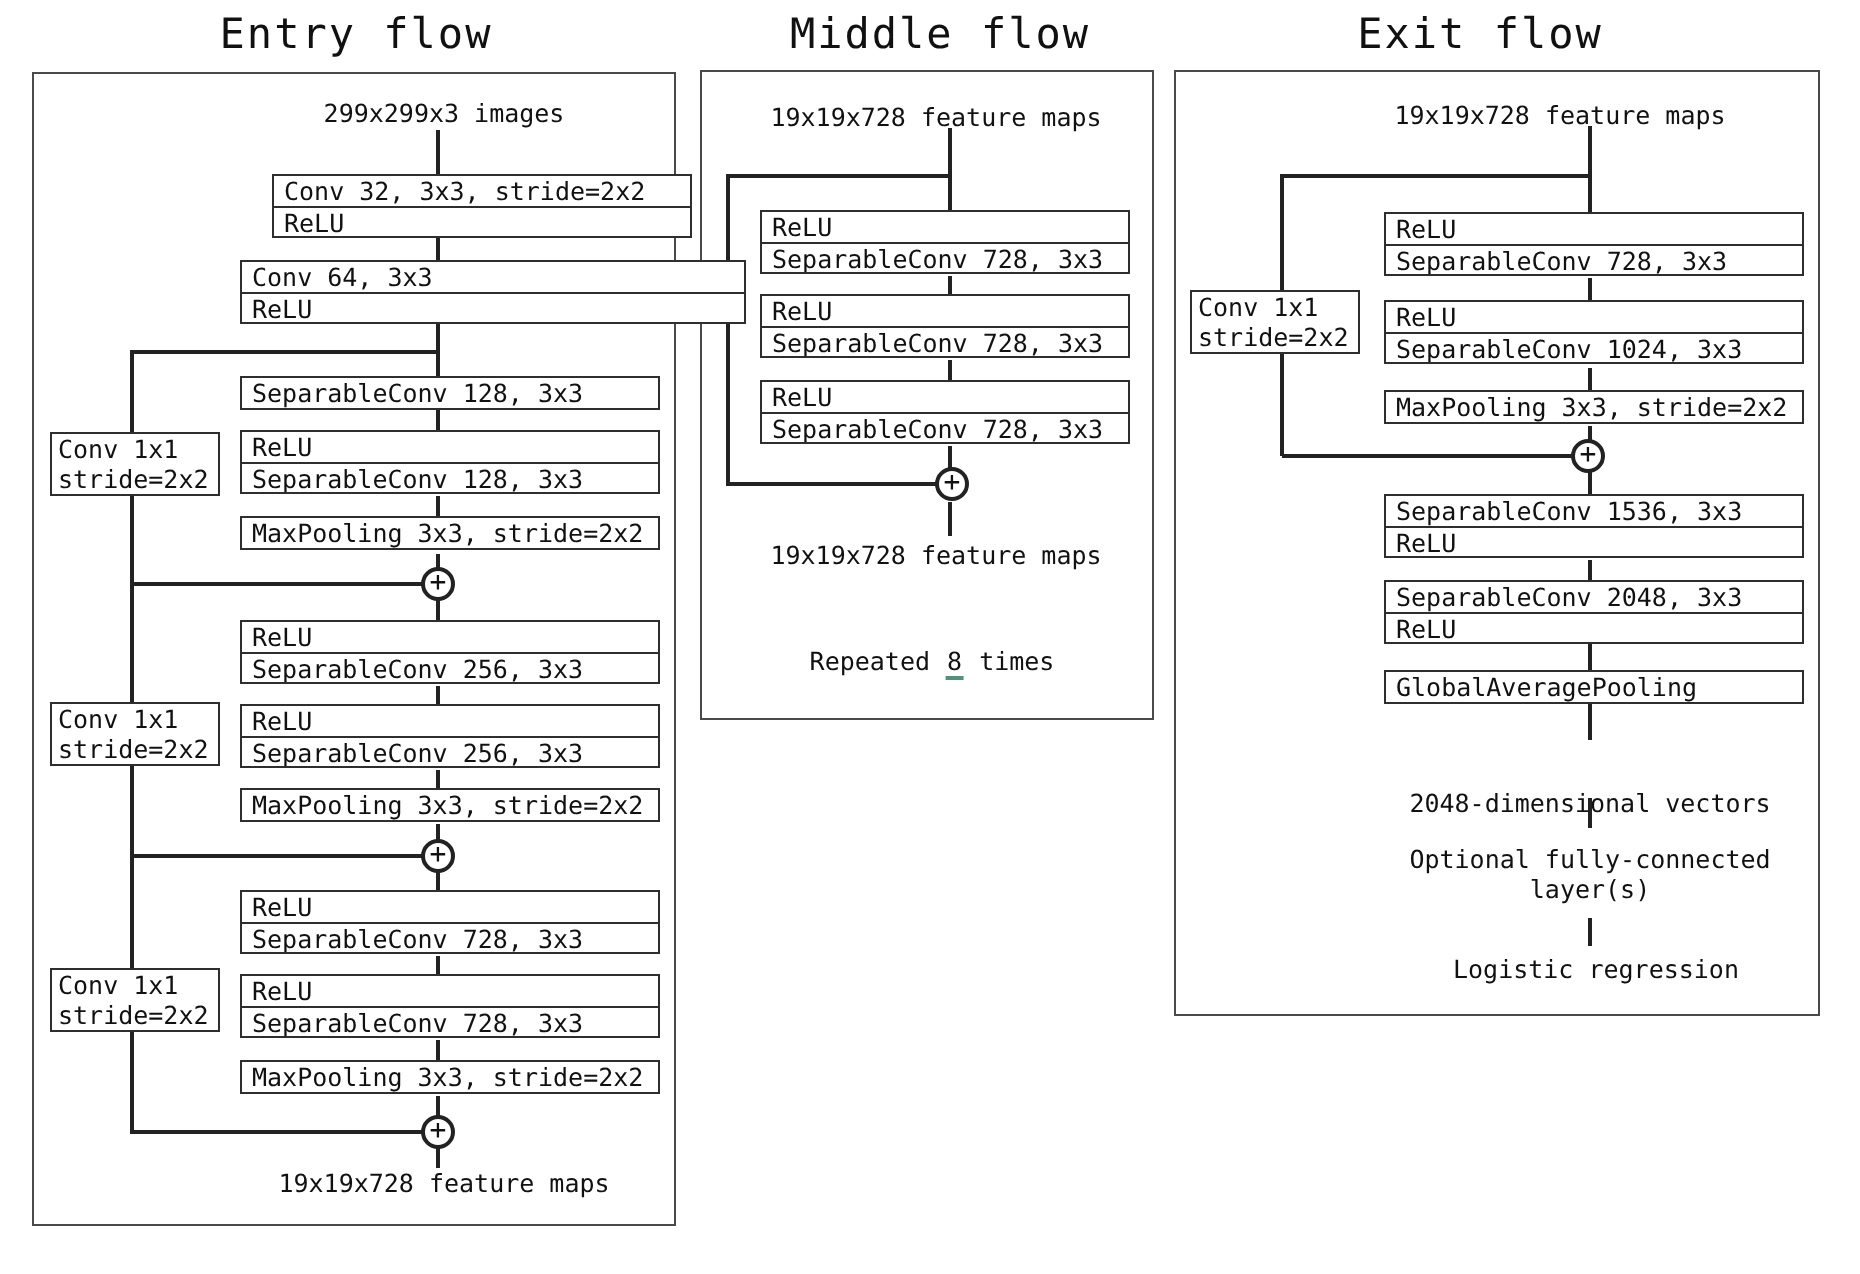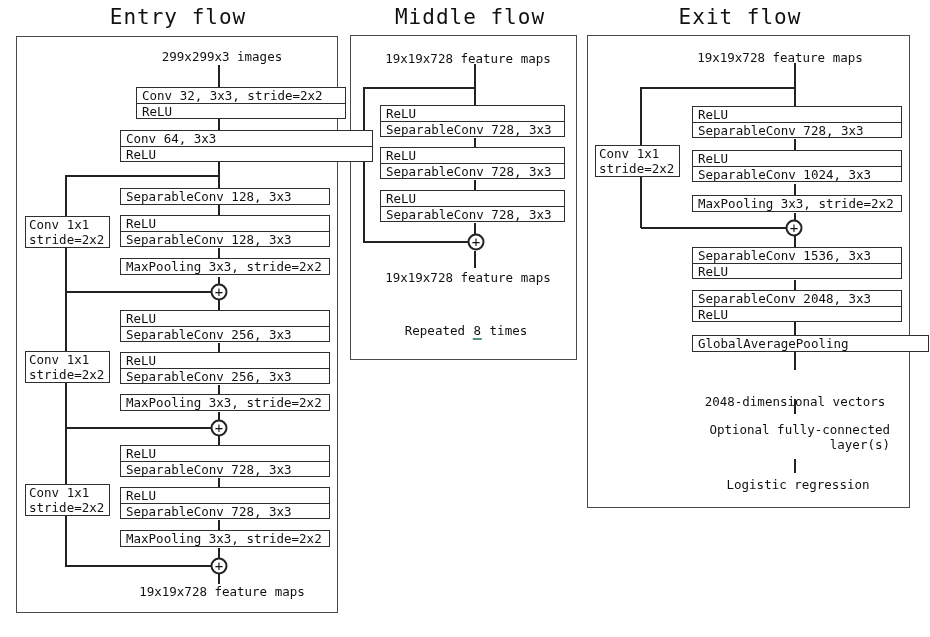--- a/index.html
+++ b/index.html
@@ -20,21 +20,21 @@
   .node{position:absolute;border:1.6px solid var(--box-border,#2e2e2e);background:#ffffff;}
   .node .row{height:15px;line-height:15px;padding:0 5px;font-size:12.5px;white-space:nowrap;overflow:hidden;}
   .node .row + .row{border-top:1.6px solid var(--box-border,#2e2e2e);}
   .skipnode .row{padding:0 3px;}
   .plus{
     position:absolute;width:17px;height:17px;border:2px solid var(--line,#222222);
     border-radius:50%;background:#ffffff;transform:translate(-50%,-50%);
     text-align:center;line-height:12px;font-size:14px;
   }
   .clabel{position:absolute;transform:translateX(-50%);font-size:12.5px;line-height:13px;white-space:nowrap;}
-  .cblock{position:absolute;transform:translateX(-50%);font-size:12.5px;line-height:15px;text-align:right;}
+  .cblock{position:absolute;transform:translateX(-50%);font-size:12.5px;line-height:15px;text-align:center;}
   .u8{border-bottom:2px solid var(--repeat-underline,#55907c);padding:0 1px;}
 </style>
 </head>
 <body>
 
 <div class="canvas">
 
   <div class="col-title" style="left:178px;">Entry flow</div>
   <div class="col-title" style="left:470px;">Middle flow</div>
   <div class="col-title" style="left:740px;">Exit flow</div>
@@ -192,21 +192,21 @@
   <div class="plus" style="left:794px;top:228px;">+</div>
 
   <div class="node" style="left:692px;top:247px;width:210px;">
     <div class="row">SeparableConv 1536, 3x3</div>
     <div class="row">ReLU</div>
   </div>
   <div class="node" style="left:692px;top:290px;width:210px;">
     <div class="row">SeparableConv 2048, 3x3</div>
     <div class="row">ReLU</div>
   </div>
-  <div class="node" style="left:692px;top:335px;width:237px;">
+  <div class="node" style="left:692px;top:335px;width:210px;">
     <div class="row">GlobalAveragePooling</div>
   </div>
 
   <div class="clabel" style="left:795px;top:382px;margin-top:13px;">2048-dimensional vectors</div>
   <div class="cblock" style="left:795px;top:422px;width:190px;">Optional fully-connected layer(s)</div>
   <div class="clabel" style="left:798px;top:478px;">Logistic regression</div>
 
 </div>
 
 </body></html>

